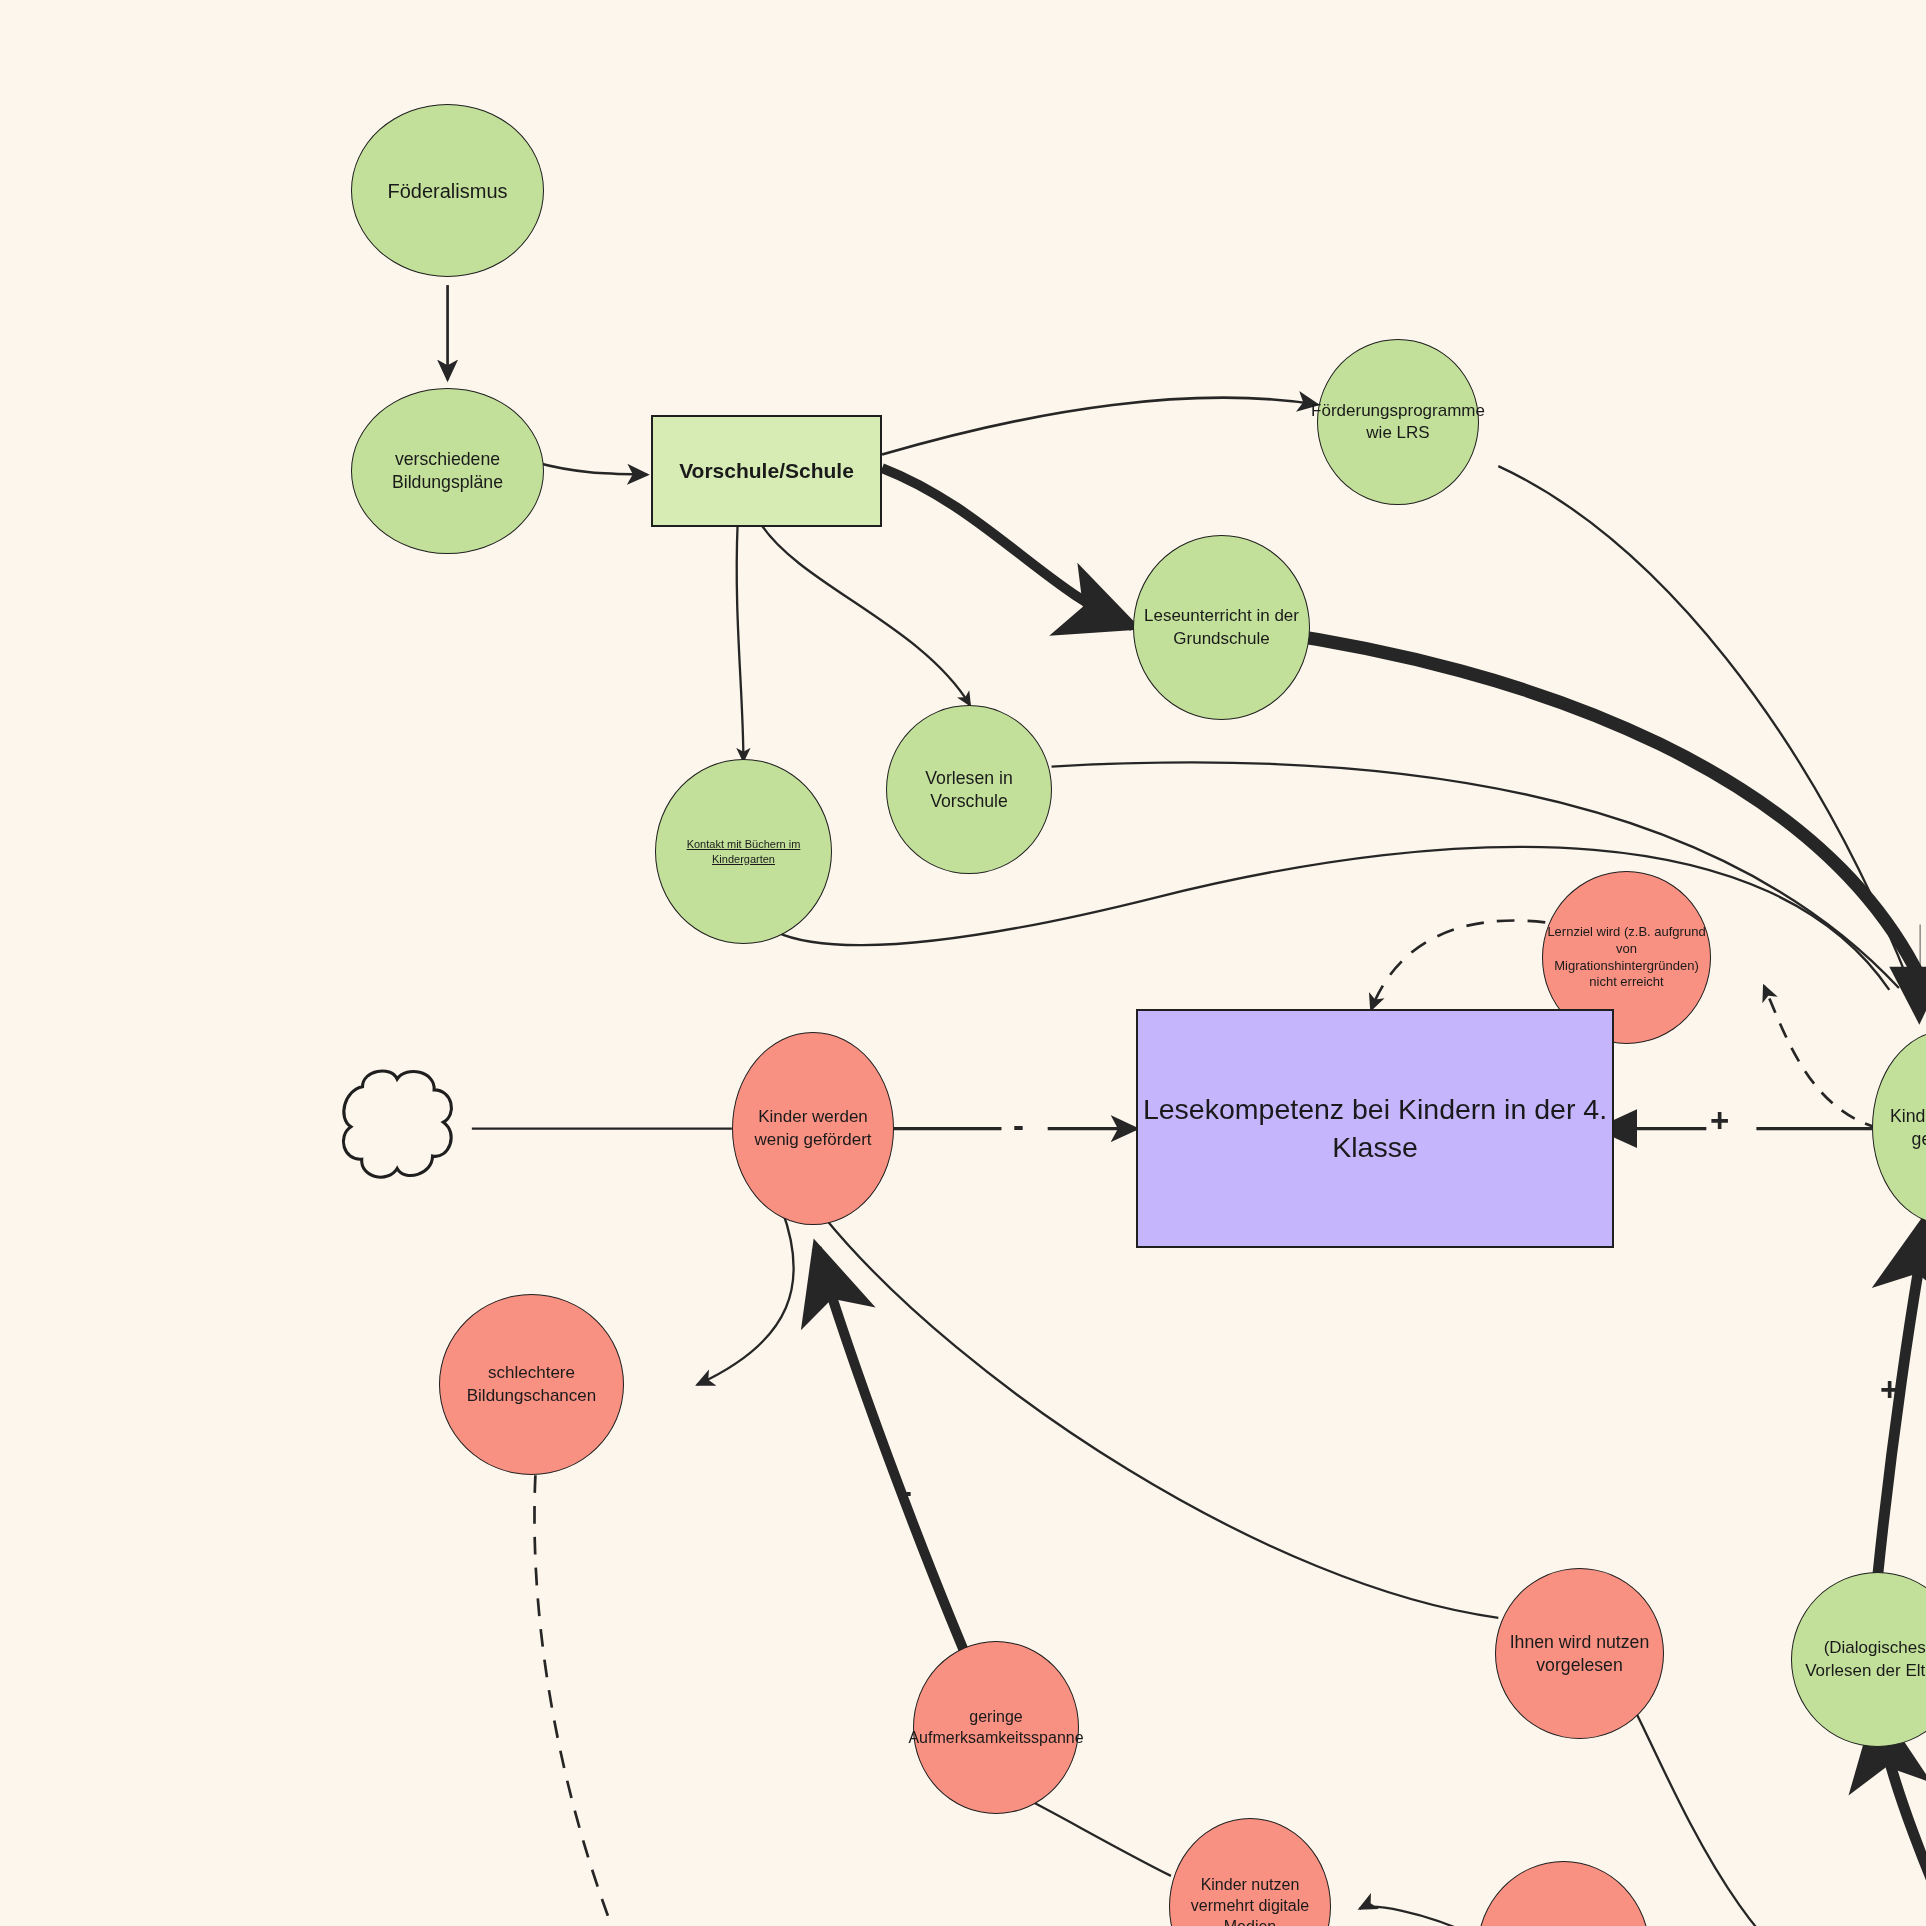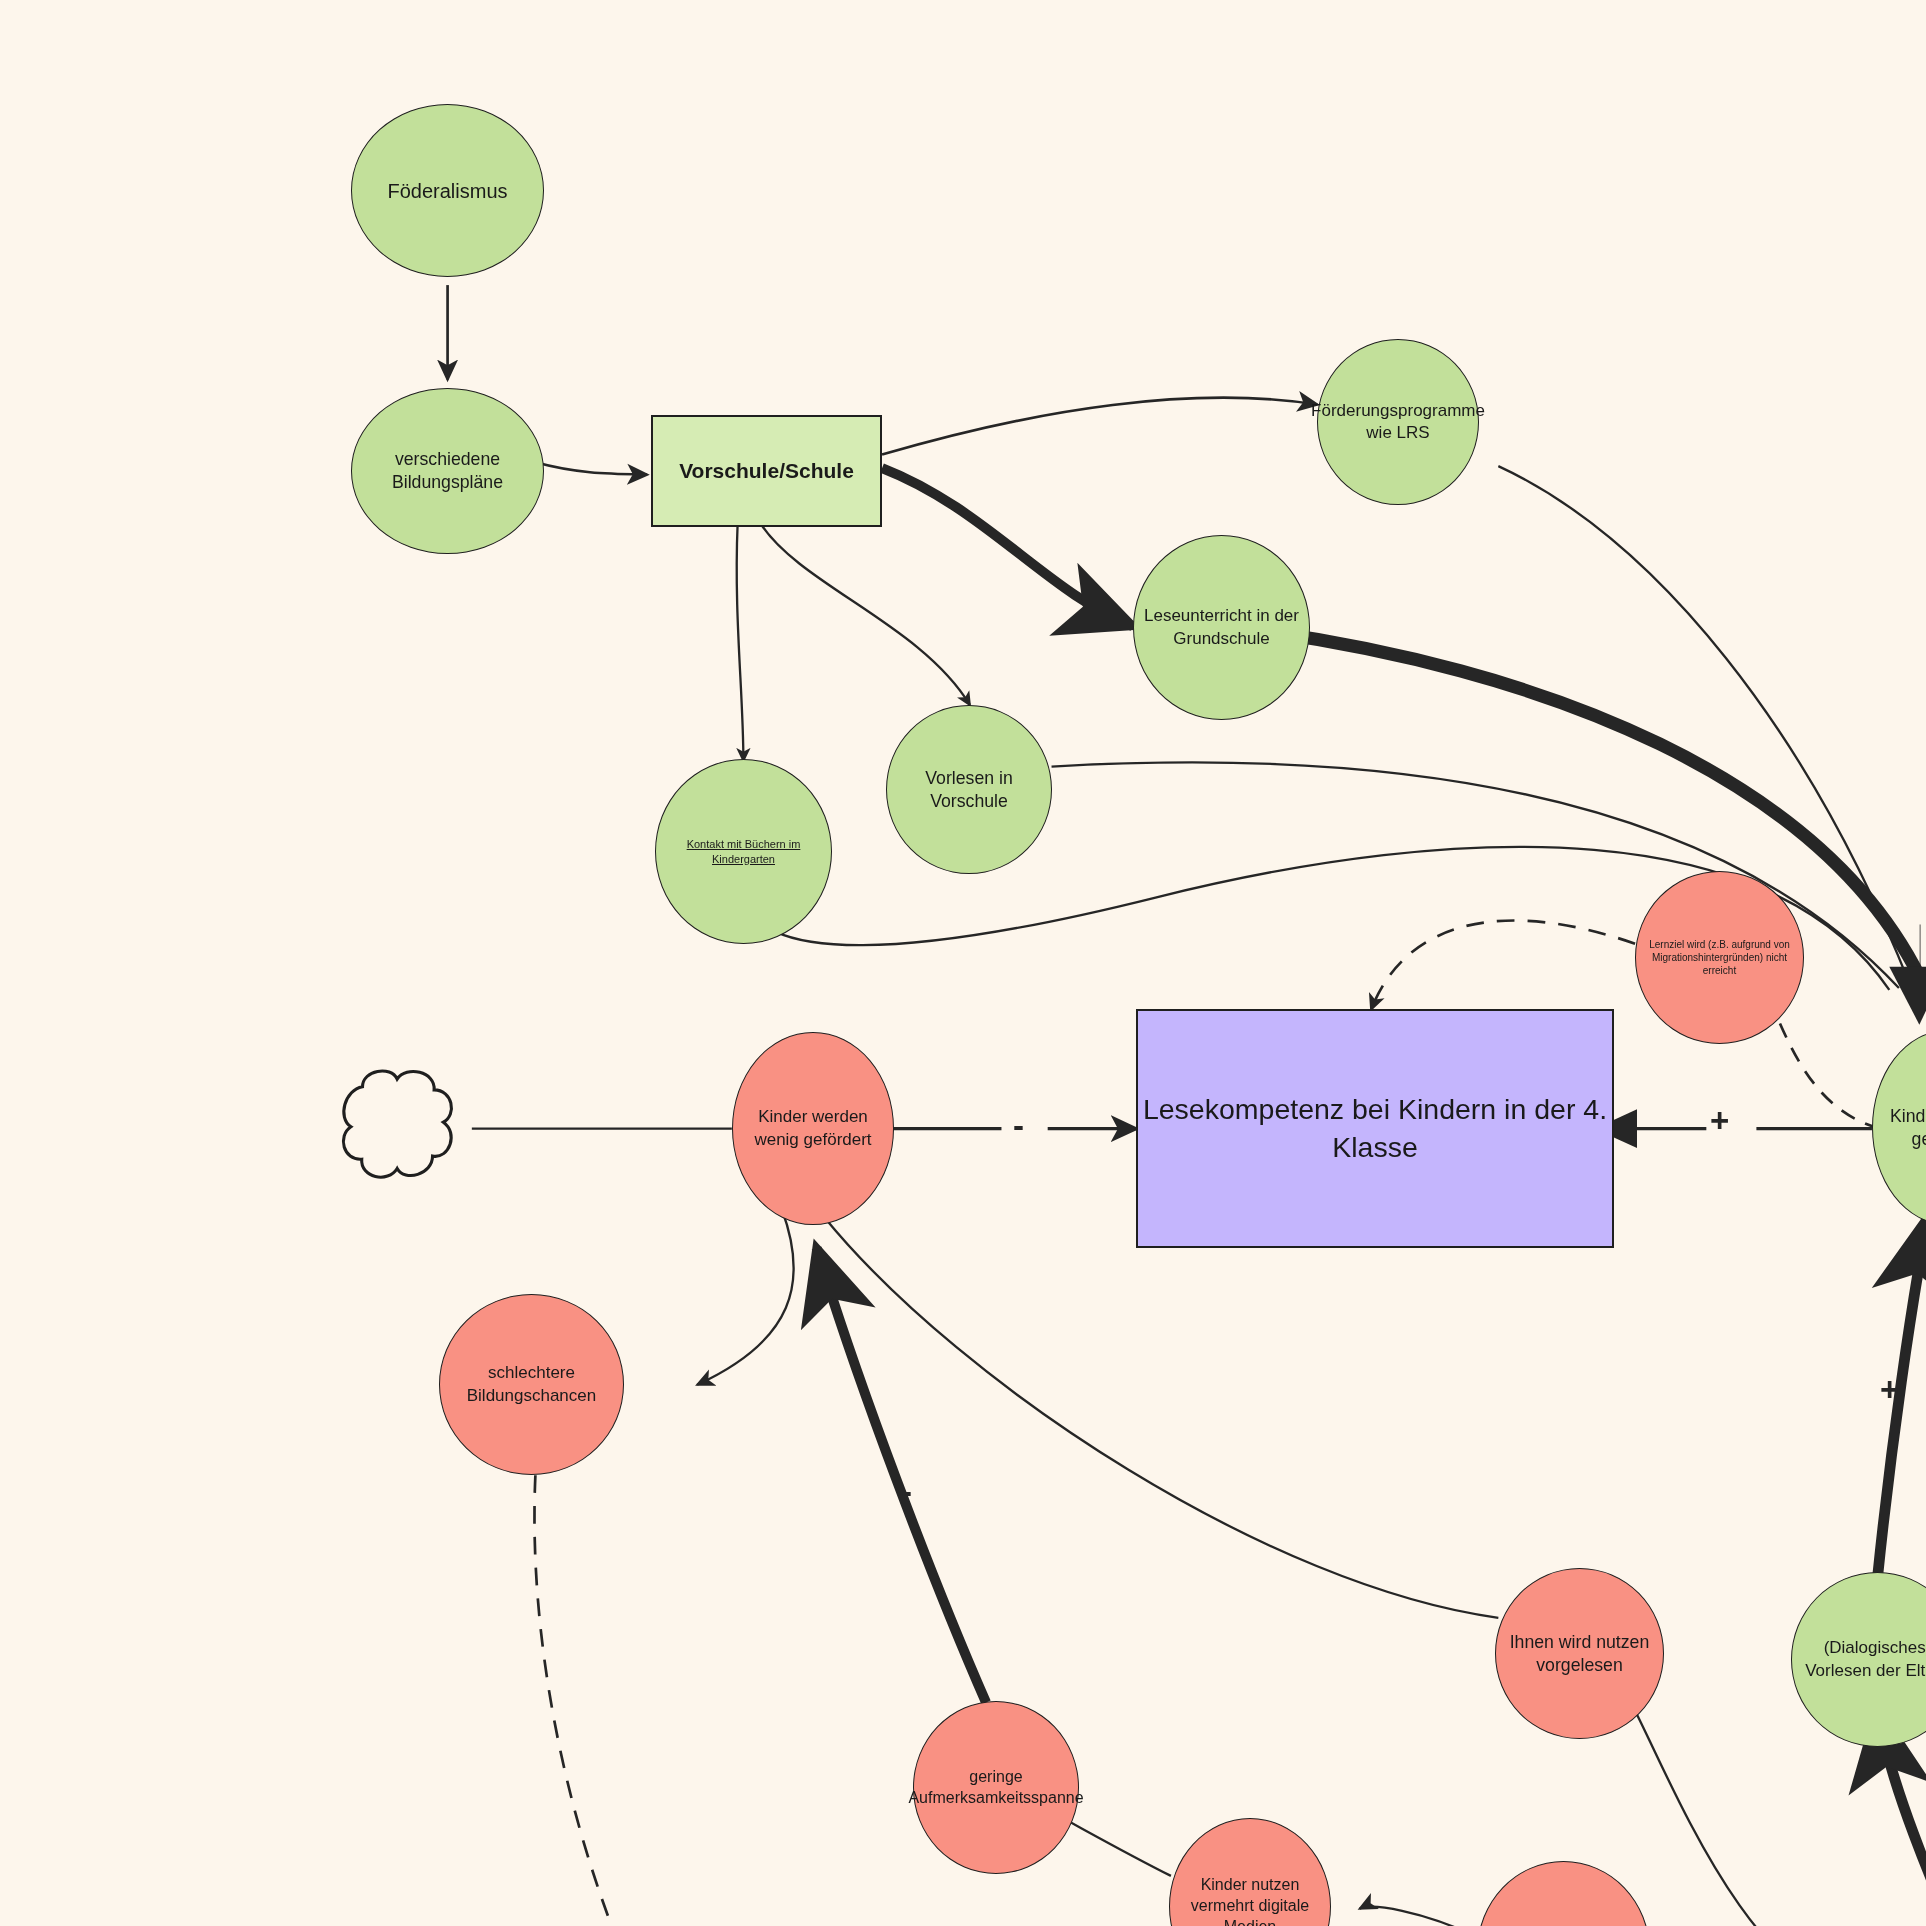--- a/index.html
+++ b/index.html
@@ -126,33 +126,33 @@
   <div class="node rect greenlite" style="left:651px;top:415px;width:231px;height:112px;font-size:21px;font-weight:bold;">Vorschule/Schule</div>
 
   <div class="node ell green" style="left:1317px;top:339px;width:162px;height:166px;font-size:17px;">Förderungsprogramme wie LRS</div>
 
   <div class="node ell green" style="left:1133px;top:535px;width:177px;height:185px;font-size:17px;">Leseunterricht in der Grundschule</div>
 
   <div class="node ell green" style="left:886px;top:705px;width:166px;height:169px;font-size:17.7px;">Vorlesen in Vorschule</div>
 
   <div class="node ell green" style="left:655px;top:759px;width:177px;height:185px;font-size:11px;text-decoration:underline;">Kontakt mit Büchern im Kindergarten</div>
 
-  <div class="node ell red" style="left:1635px;top:871px;width:169px;height:173px;font-size:10px;">Lernziel wird (z.B. aufgrund von Migrationshintergründen) nicht erreicht</div>
+  <div class="node ell red" style="left:1542px;top:871px;width:169px;height:173px;font-size:13px;">Lernziel wird (z.B. aufgrund von Migrationshintergründen) nicht erreicht</div>
 
   <div class="node ell green" style="left:1872px;top:1030px;width:150px;height:195px;font-size:17.7px;">Kinder werden gefördert</div>
 
   <div class="node ell red" style="left:732px;top:1032px;width:162px;height:193px;font-size:17px;">Kinder werden wenig gefördert</div>
 
   <div class="node rect blue" style="left:1136px;top:1009px;width:478px;height:239px;font-size:28.5px;">Lesekompetenz bei Kindern in der 4. Klasse</div>
 
   <div class="node ell red" style="left:439px;top:1294px;width:185px;height:181px;font-size:17px;">schlechtere Bildungschancen</div>
 
   <div class="node ell red" style="left:1495px;top:1568px;width:169px;height:171px;font-size:17.7px;">Ihnen wird nutzen vorgelesen</div>
 
-  <div class="node ell red" style="left:913px;top:1701px;width:166px;height:173px;font-size:16px;">geringe Aufmerksamkeitsspanne</div>
+  <div class="node ell red" style="left:913px;top:1641px;width:166px;height:173px;font-size:16px;">geringe Aufmerksamkeitsspanne</div>
 
   <div class="node ell red" style="left:1169px;top:1818px;width:162px;height:177px;font-size:16px;">Kinder nutzen vermehrt digitale Medien</div>
 
   <div class="node ell red" style="left:1477px;top:1861px;width:173px;height:181px;font-size:16px;">digitale Medien attraktiver als Bücher</div>
 
   <div class="node ell green" style="left:1791px;top:1572px;width:173px;height:175px;font-size:17px;">(Dialogisches) Vorlesen der Eltern</div>
 
   <div class="sign" style="left:1013px;top:1109px;font-size:33px;">-</div>
 
   <div class="sign" style="left:1710px;top:1104px;font-size:33px;">+</div>

